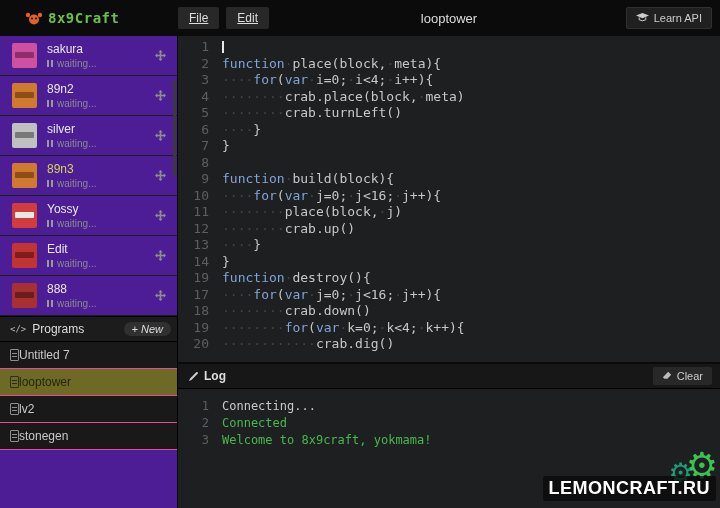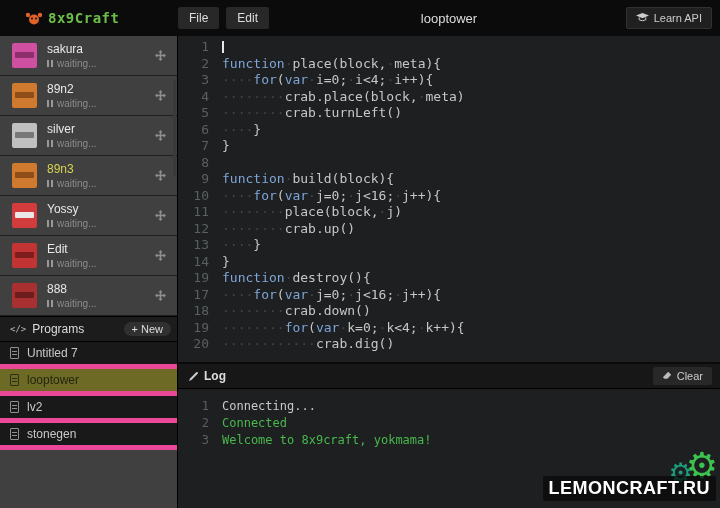--- a/index.html
+++ b/index.html
@@ -8,48 +8,48 @@
     width:720px; height:508px; overflow:hidden;
     background:#1d1f21; font-family:"Liberation Sans",sans-serif;
     position:relative;
   }
   .app { position:absolute; inset:0; display:flex; flex-direction:column; }
 
   
   .topbar { flex:0 0 36px; height:36px; background:#0b0b0b; display:flex; align-items:center; position:relative; z-index:5; }
   .logo { width:178px; flex:0 0 178px; display:flex; align-items:center; gap:5px; padding-left:25px; }
   .logo-text { color:var(--logo_green,#6cc04a); font-family:"DejaVu Sans Mono",monospace; font-weight:bold; font-size:14px; letter-spacing:.5px; }
-  .menu-btn { background:#282828; color:#ddd; font-size:12px; padding:4px 11px; border-radius:2px; margin-right:7px; cursor:default; }
+  .menu-btn { background:#282828; color:#ddd; font-size:12px; padding:4px 11px; border-radius:2px; margin-right:7px; cursor:default;text-decoration:underline; }
   .tb-title { position:absolute; left:449px; transform:translateX(-50%); color:#ddd; font-size:13px; }
   .learn-btn { margin-left:auto; margin-right:8px; background:#202020; border:1px solid #313131; color:#ccc; font-size:11px; padding:4px 9px; border-radius:2px; display:flex; align-items:center; gap:5px; }
 
   
   .main { flex:1; display:flex; min-height:0; }
 
   
-  .sidebar { width:178px; flex:0 0 178px; background:#404040; display:flex; flex-direction:column; border-right:1px solid #000; position:relative; }
+  .sidebar { width:178px; flex:0 0 178px; background:#4c1d95; display:flex; flex-direction:column; border-right:1px solid #000; position:relative; }
   .players { flex:0 0 280px; height:280px; overflow:hidden; position:relative; }
   .player { height:40px; border-bottom:1px solid #1e1e1e; display:flex; align-items:center; padding:0 10px 0 12px; }
   .avatar { width:25px; height:25px; flex:0 0 25px; border-radius:2px; position:relative; }
   .avatar .band { position:absolute; left:3px; right:3px; top:9px; height:6px; border-radius:1px; }
   .pinfo { margin-left:10px; min-width:0; }
   .pname { color:#e8e8e8; font-size:12px; line-height:14px; white-space:nowrap; }
   .pname.active { color:var(--active_player,#d6d455); }
   .pstatus { display:flex; align-items:center; gap:4px; color:#8b8b8b; font-size:10px; margin-top:2px; }
   .pausebars { display:inline-flex; gap:2px; }
   .pausebars i { display:inline-block; width:2px; height:7px; background:#9a9a9a; }
   .move-icon { margin-left:auto; color:#8f8f8f; display:flex; }
   .pl-scroll { position:absolute; right:1px; top:4px; width:3px; height:96px; background:#3a3a3a; border-radius:2px; }
 
   .programs-header { flex:0 0 26px; height:26px; background:#1c1c1c; border-top:1px solid #000; border-bottom:1px solid #000; display:flex; align-items:center; padding:0 6px 0 10px; }
   .ph-icon { color:#b5b5b5; font-size:9px; font-family:"DejaVu Sans Mono",monospace; }
   .ph-label { color:#dddddd; font-size:12px; margin-left:6px; }
-  .new-btn { margin-left:auto; background:#303030; color:#ddd; font-size:11px; padding:1px 8px; border-radius:8px; }
-
-  .program { height:27px; flex:0 0 27px; background:#191919; border-bottom:5px solid #ec4899; display:flex; align-items:center; padding-left:10px; gap:8px; color:#c9c9c9; font-size:12px; }
+  .new-btn { margin-left:auto; background:#303030; color:#ddd; font-size:11px; padding:1px 8px; border-radius:8px;font-style:italic; }
+
+  .program { height:27px; flex:0 0 27px; background:#191919; border-bottom:1px solid #ec4899; display:flex; align-items:center; padding-left:10px; color:#c9c9c9; font-size:12px; }
   .program.selected { background:var(--selection_bg,#6d6a26); color:var(--selection_text,#26260f); }
   .doc-icon { width:9px; height:12px; flex:0 0 9px; border:1px solid #8f8f8f; border-radius:1px;
     background-image:linear-gradient(#8f8f8f,#8f8f8f),linear-gradient(#8f8f8f,#8f8f8f);
     background-size:5px 1px; background-position:1px 3px,1px 6px; background-repeat:no-repeat; }
   .program.selected .doc-icon { border-color:#2e2e14;
     background-image:linear-gradient(#2e2e14,#2e2e14),linear-gradient(#2e2e14,#2e2e14); }
 
   
   .content { flex:1; display:flex; flex-direction:column; min-width:0; position:relative; }
   .editor { flex:0 0 326px; height:326px; overflow:hidden; background:#1d1f21; padding-top:3px;

